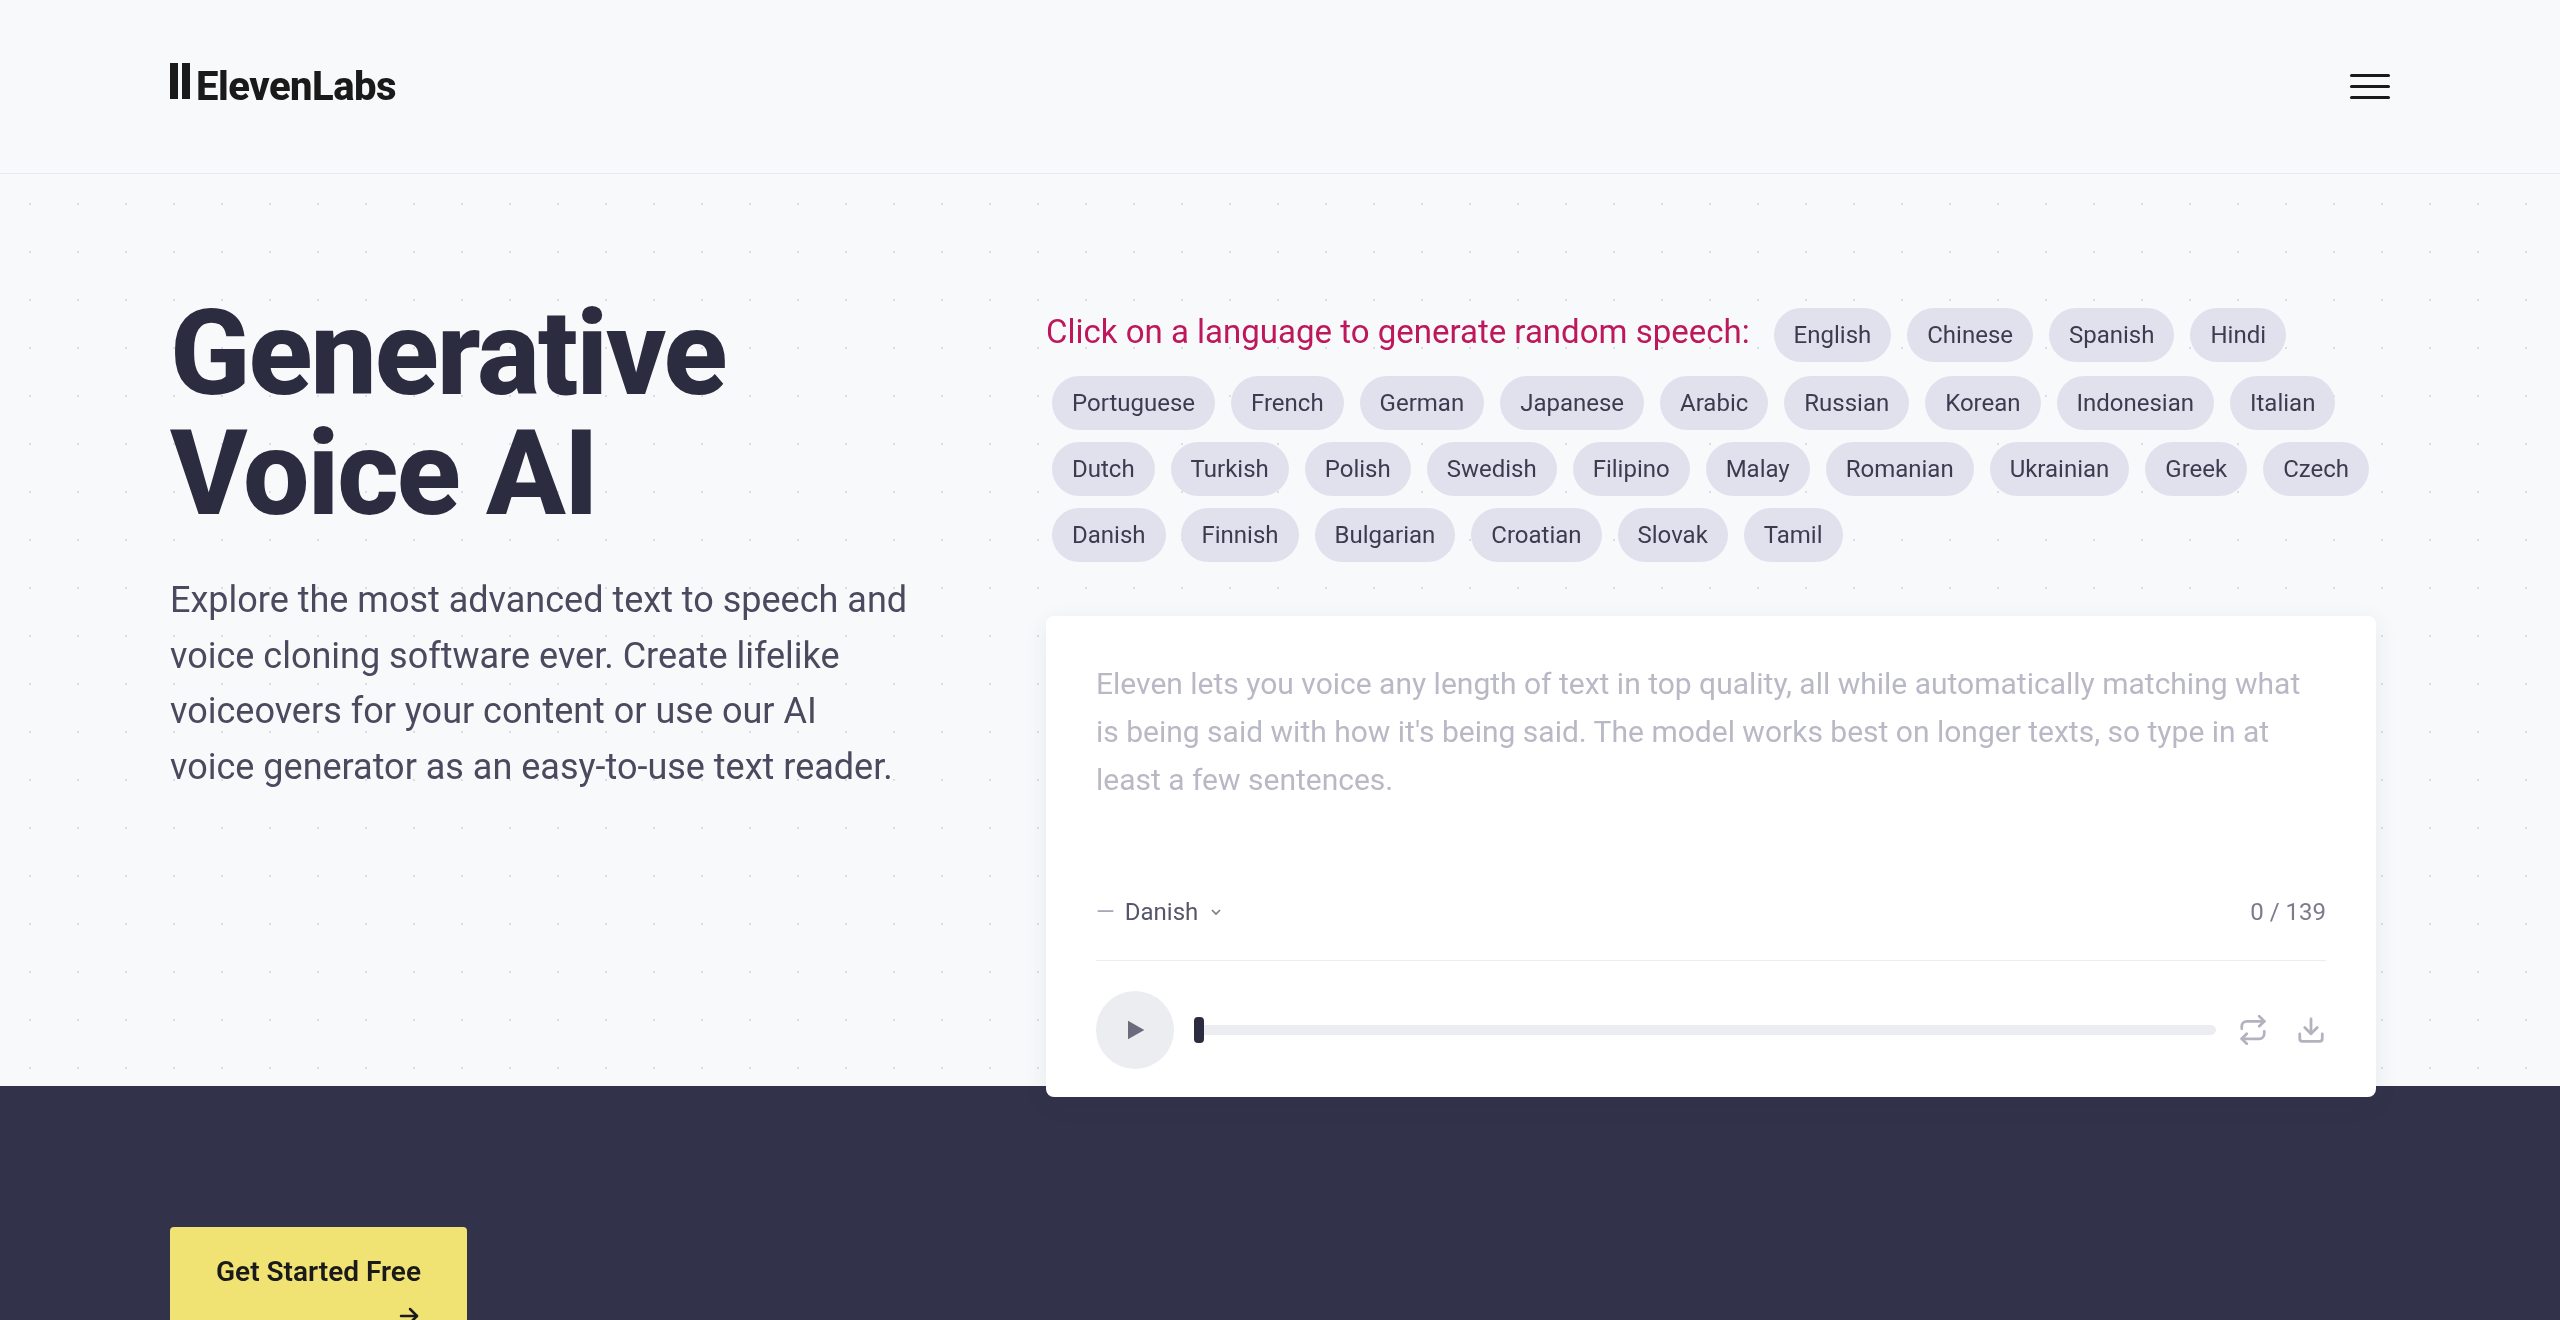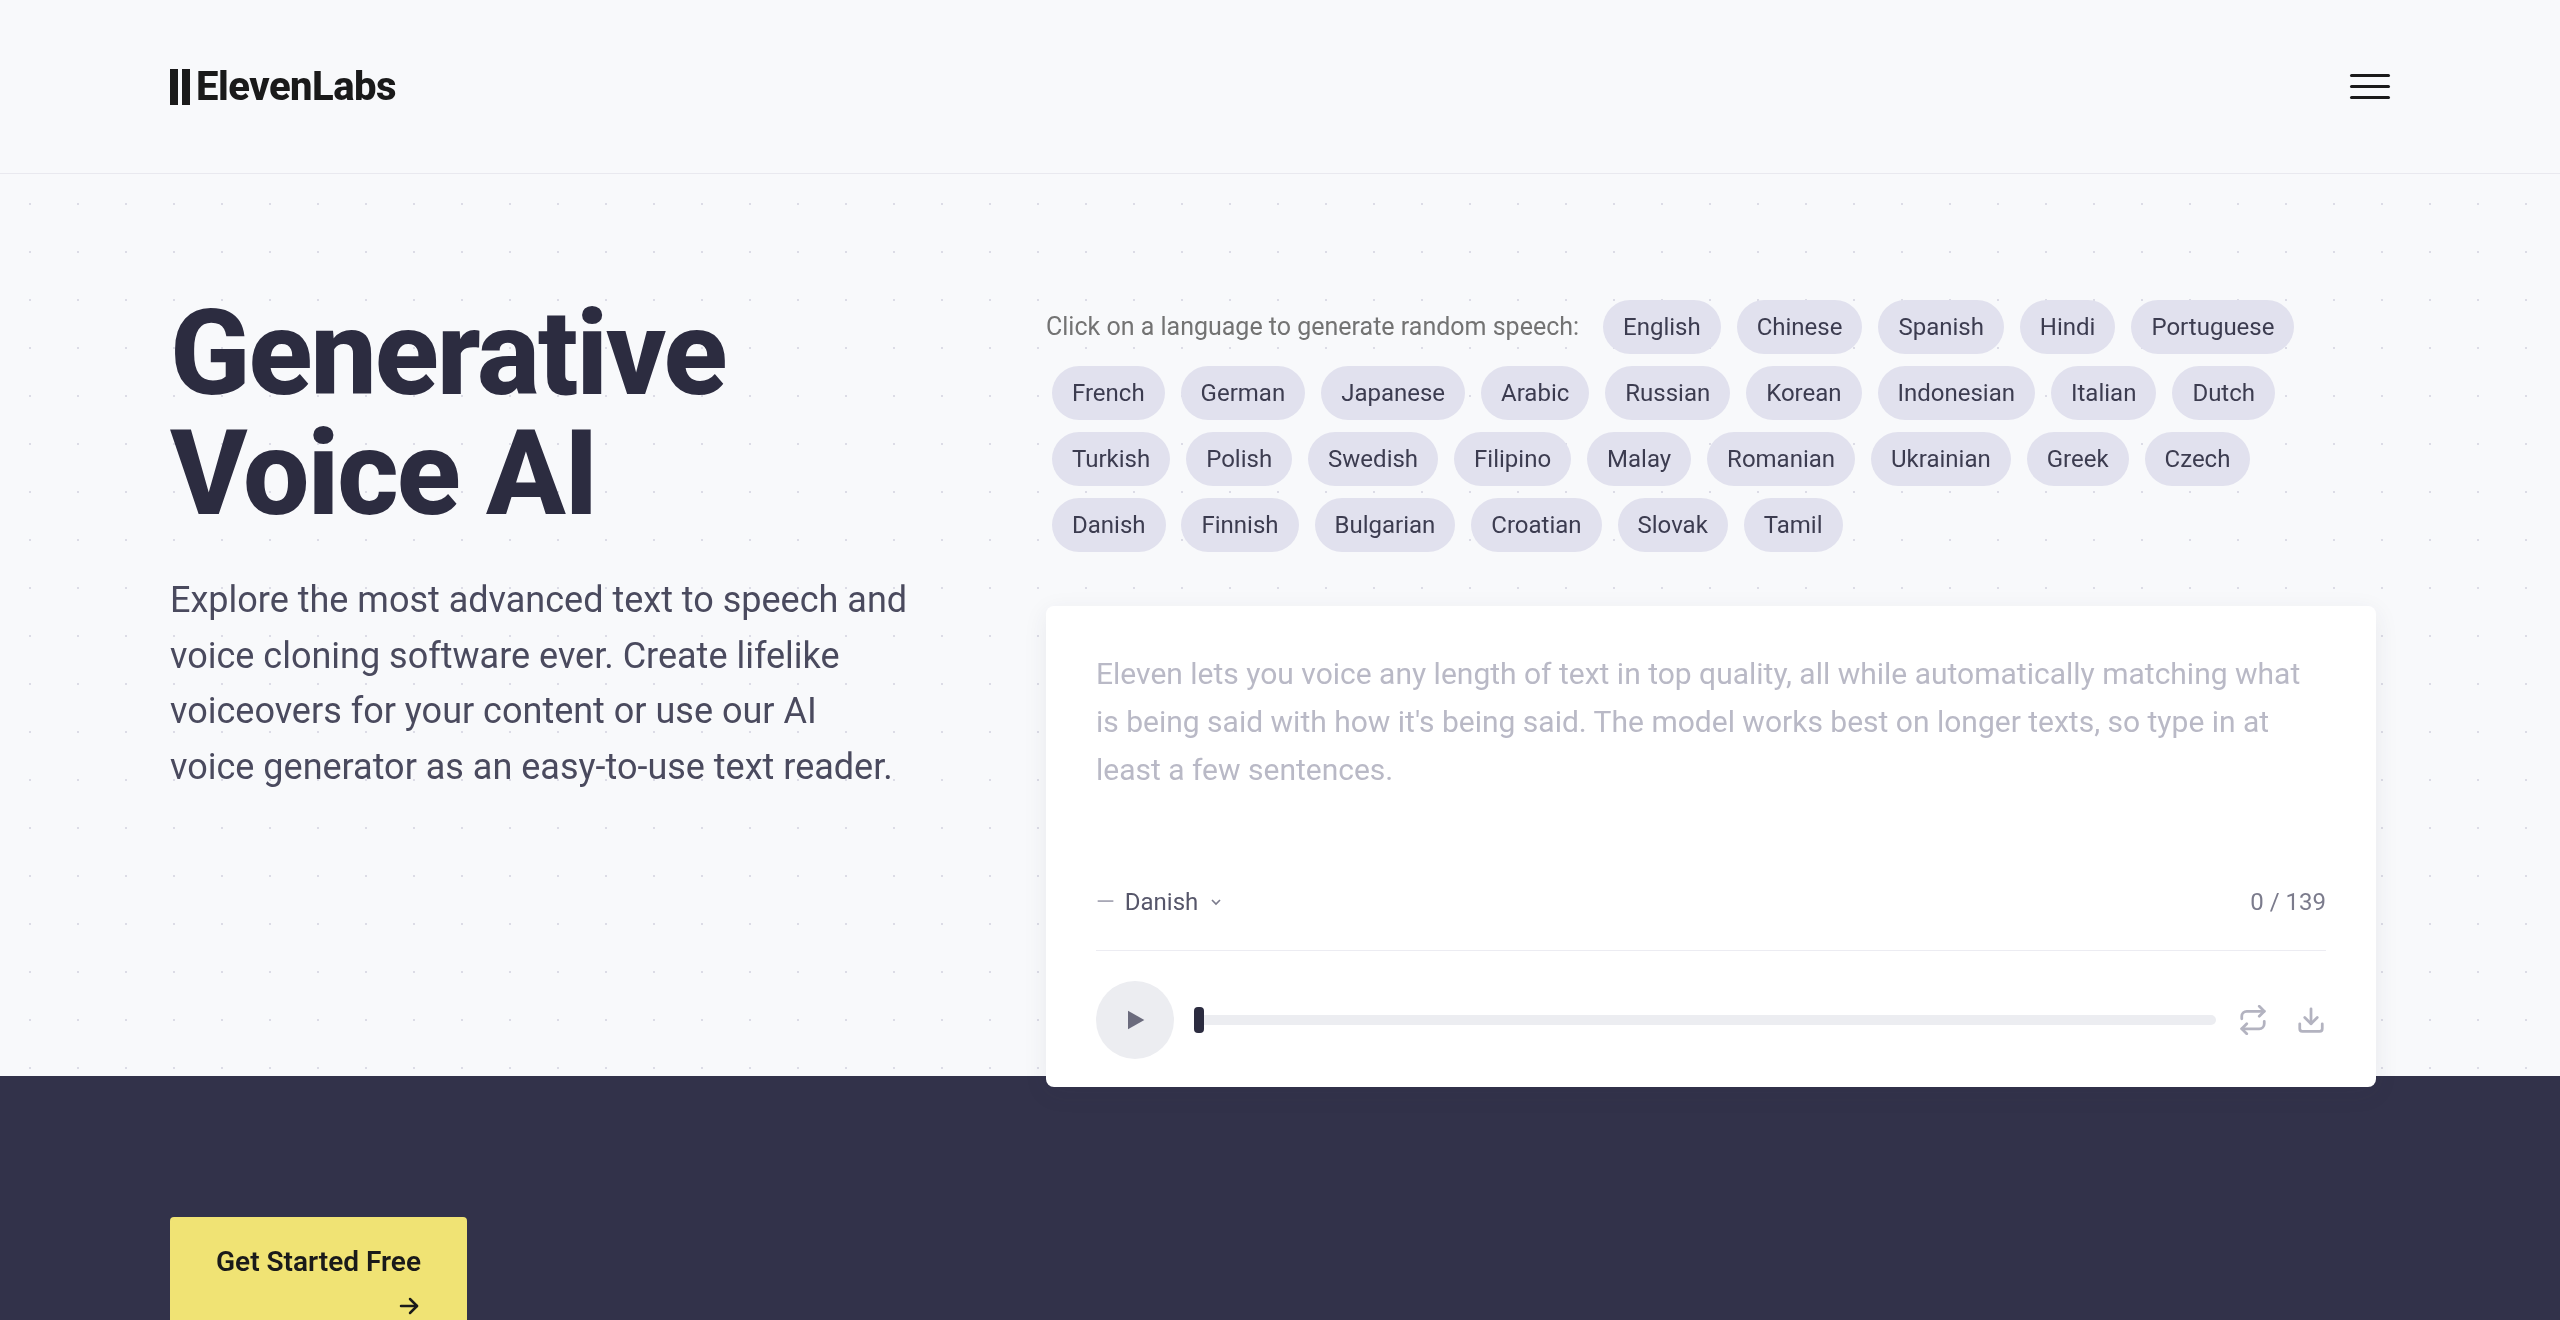--- a/index.html
+++ b/index.html
@@ -30,21 +30,21 @@
     align-items: center;
     justify-content: space-between;
     padding: 0 170px;
     border-bottom: 1px solid #e9e9ef;
     background: #f8f9fb;
     position: relative;
     z-index: 2;
   }
   .logo {
     display: flex;
-    align-items: center;
+    align-items: flex-start;
     gap: 2px;
     font-weight: 800;
     font-size: 40px;
     letter-spacing: -0.5px;
     color: #1a1a1a;
   }
   .logo .bars { display: inline-flex; gap: 4px; margin-right: 4px; align-items: center; }
   .logo .bars span {
     display: inline-block; width: 8px; height: 36px; background: #1a1a1a;
   }
@@ -81,22 +81,22 @@
     color: #4a4a5e;
     max-width: 740px;
   }
 
   
   .right {
     flex: 1;
     max-width: 1330px;
   }
   .lang-intro {
-    font-size: 25px;
-    color: #737373;
+    font-size: 33px;
+    color: #be185d;
     display: inline;
     margin-right: 14px;
     line-height: 2.3;
   }
   .lang-pills {
     display: inline;
   }
   .pill {
     display: inline-block;
     background: #e1e1ee;

